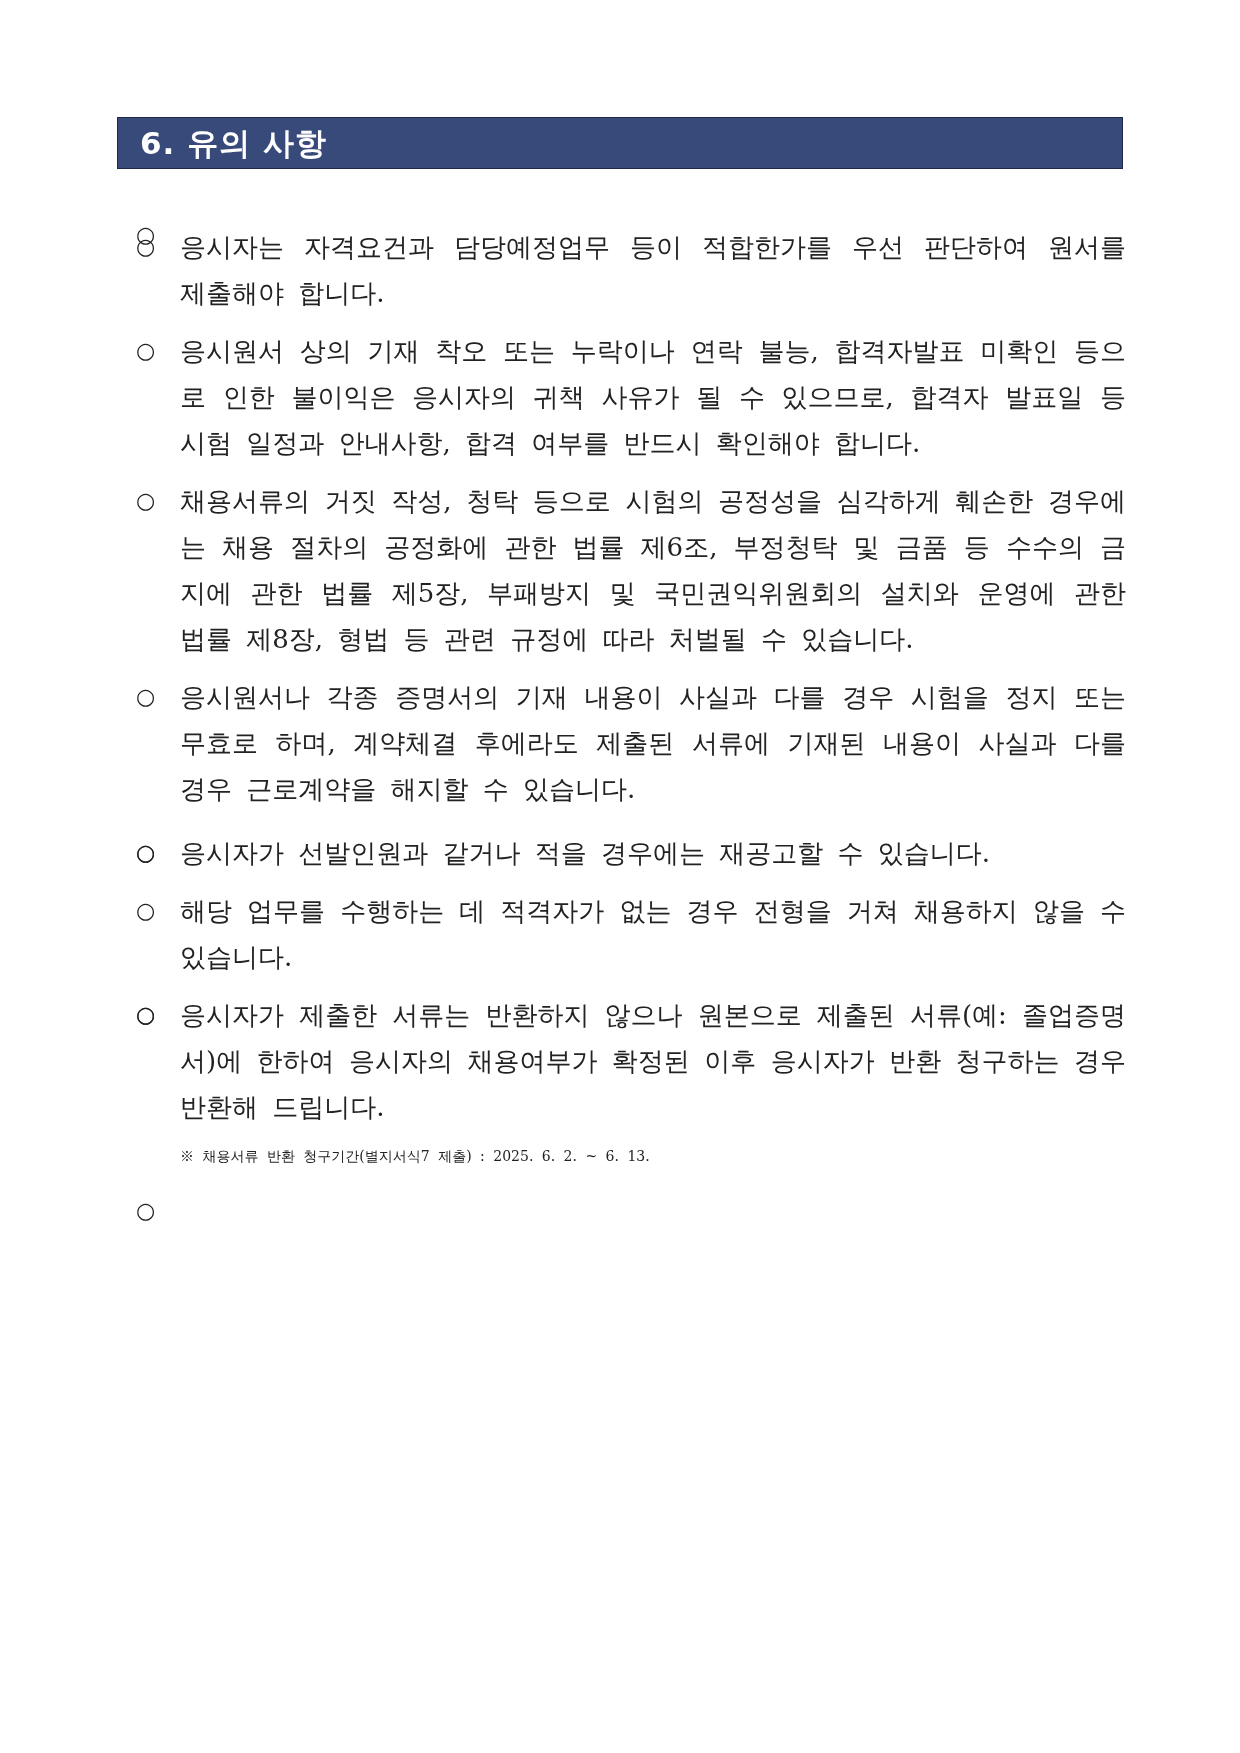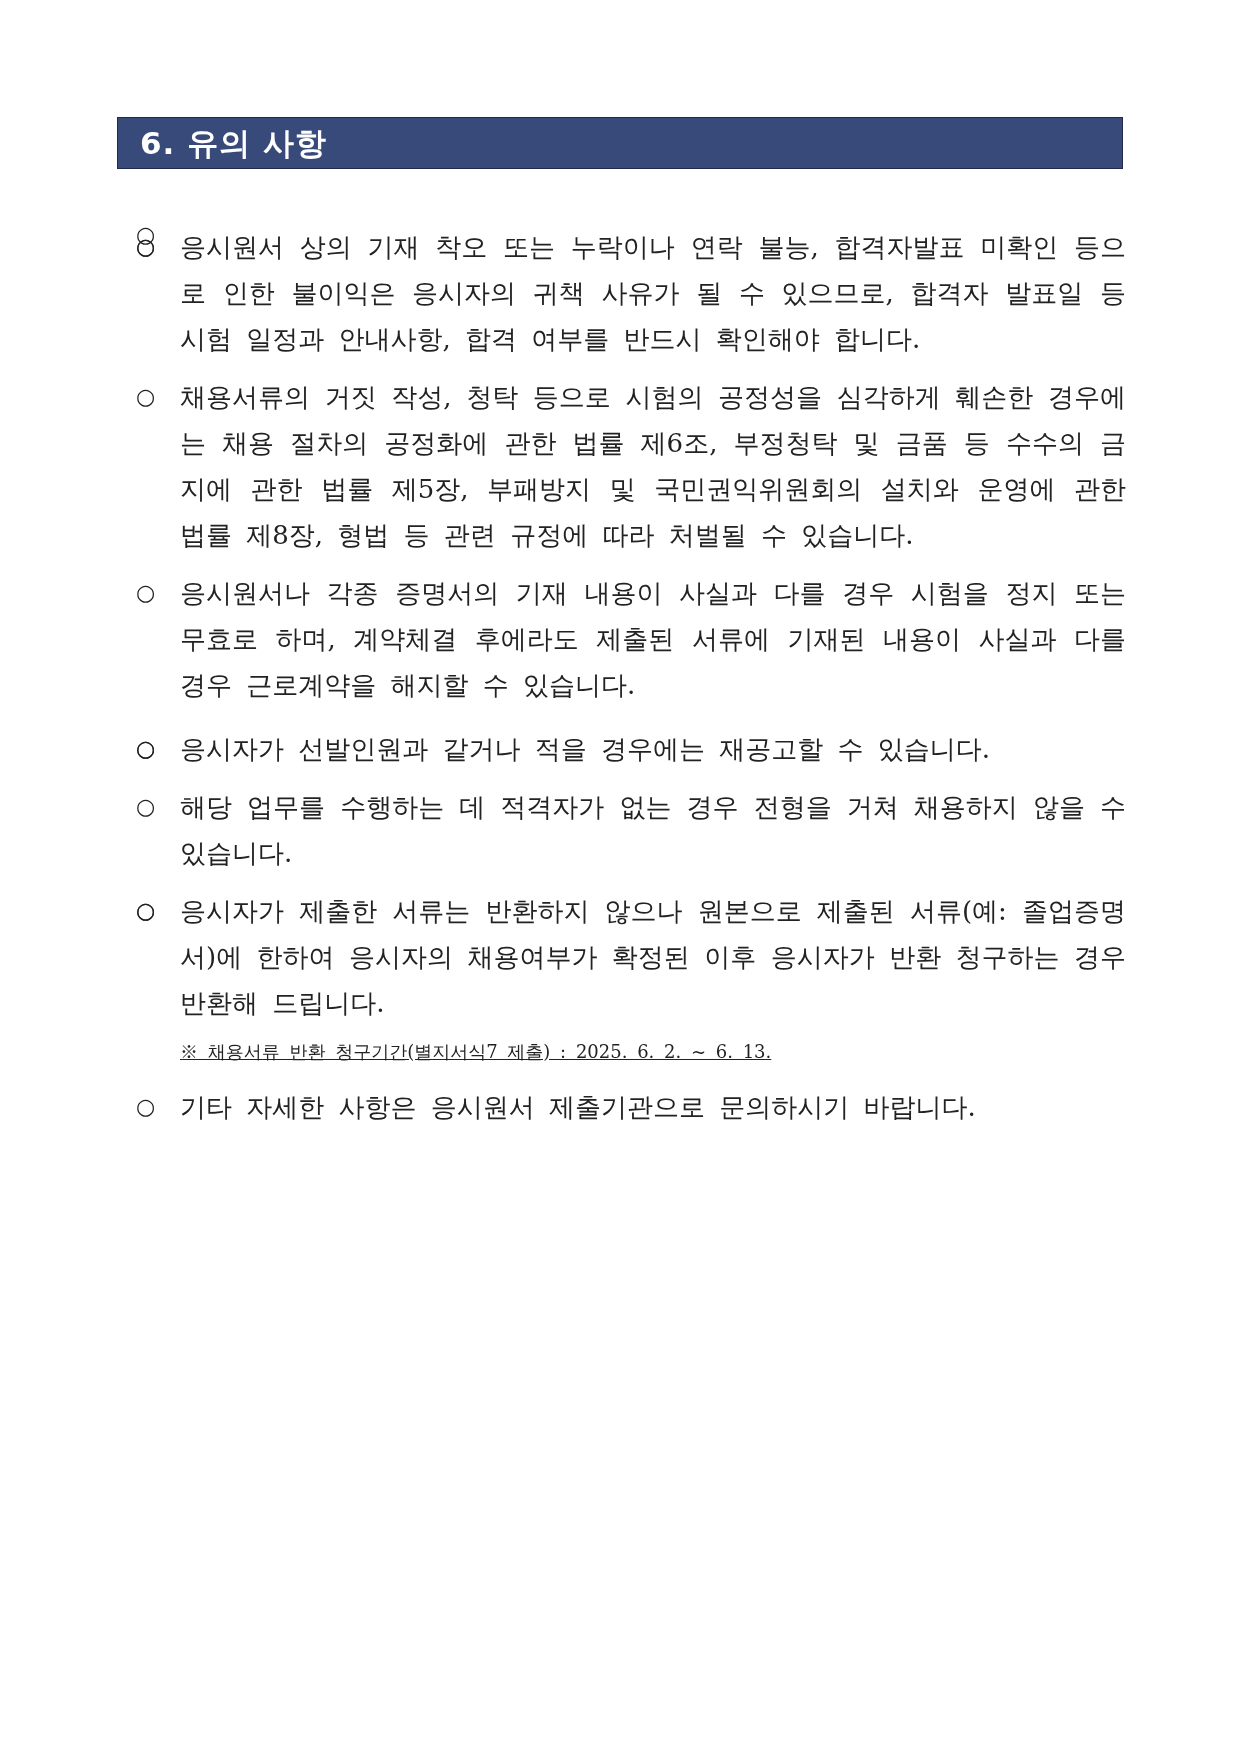--- a/index.html
+++ b/index.html
@@ -54,41 +54,41 @@
       position: absolute;
       left: 0;
       top: 0;
       font-family: "DejaVu Sans", sans-serif;
       font-size: 22px;
       line-height: 46px;
     }
     .bold { font-weight: normal; }
     .sub-note {
       padding-left: 44px;
-      font-size: 18px;
+      font-size: 14px;
       line-height: 40px;
       word-spacing: 4px;
-      text-decoration: underline;
     }
   </style>
 </head>
 <body>
 
 <div class="section-header">
   <div class="section-title">6. 유의 사항</div>
 </div>
 
 <div class="notes">
 
   <div class="note" style="margin-top:0;">
     <span class="bullet">○</span>
   </div>
 
   <div class="note" style="margin-top:12px;">
     <span class="bullet">○</span>
+    <span>응시자는 자격요건과 담당예정업무 등이 적합한가를 우선 판단하여 원서를 제출해야 합니다.</span>
   </div>
 
   <div class="note" style="margin-top:12px;">
     <span class="bullet">○</span>
     <span>응시원서 상의 기재 착오 또는 누락이나 연락 불능, 합격자발표 미확인 등으로 인한 불이익은 응시자의 귀책 사유가 될 수 있으므로, 합격자 발표일 등 시험 일정과 안내사항, 합격 여부를 반드시 확인해야 합니다.</span>
   </div>
 
   <div class="note" style="margin-top:12px;">
     <span class="bullet">○</span>
     <span class="bold">채용서류의 거짓 작성, 청탁 등으로 시험의 공정성을 심각하게 훼손한 경우</span><span>에는 채용 절차의 공정화에 관한 법률 제6조, 부정청탁 및 금품 등 수수의 금지에 관한 법률 제5장, 부패방지 및 국민권익위원회의 설치와 운영에 관한 법률 제8장, 형법 등 관련 규정에 따라 </span><span class="bold">처벌될 수 있습니다.</span>
@@ -118,16 +118,15 @@
   </div>
 
   <div class="note" style="margin-top:12px;">
     <span class="bullet">○</span>
     <span>응시자가 제출한 서류는 반환하지 않으나 원본으로 제출된 서류(예: 졸업증명서)에 한하여 응시자의 채용여부가 확정된 이후 응시자가 반환 청구하는 경우 반환해 드립니다.</span>
   </div>
   <div class="sub-note" style="margin-top:6px;">※ 채용서류 반환 청구기간(별지서식7 제출) : 2025. 6. 2. ~ 6. 13.</div>
 
   <div class="note" style="margin-top:12px;">
     <span class="bullet">○</span>
-    <span>기타 자세한 사항은 응시원서 제출기관으로 문의하시기 바랍니다.</span>
   </div>
 
 </div>
 
 </body></html>

